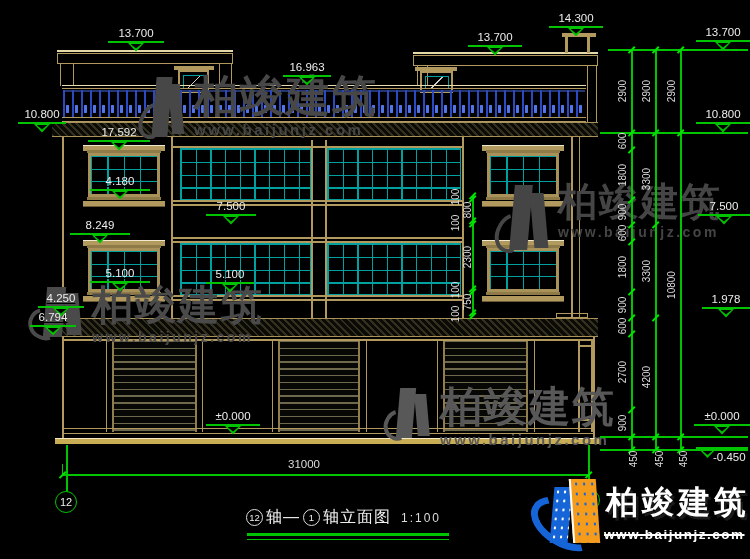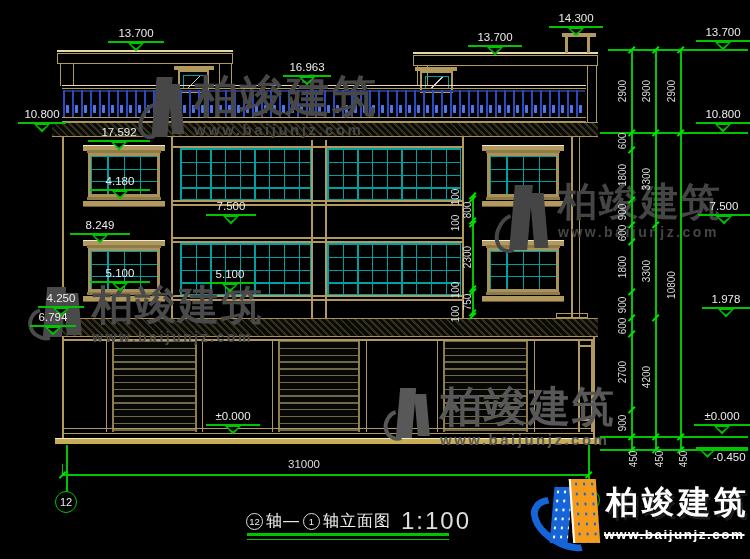--- a/index.html
+++ b/index.html
@@ -30,21 +30,21 @@
   .fw .cor2{position:absolute;left:4px;top:5px;right:4px;height:3px;background:#8f7b48;}
   .fw .pane{position:absolute;left:5px;top:8px;right:5px;bottom:10px;border:3px solid #a8925a;box-sizing:border-box;
       background-image:repeating-linear-gradient(90deg,#00a0a0 0 1.2px,transparent 1.2px 16.4px),
                        repeating-linear-gradient(180deg,#00a0a0 0 1.2px,transparent 1.2px 12.6px);}
   .fw .sill1{position:absolute;left:4px;bottom:7px;right:4px;height:3px;background:#8f7b48;}
   .fw .sill2{position:absolute;left:0;bottom:0;right:0;height:5px;background:#b29a5e;border-bottom:1.2px solid #6a5a36;}
   .tick{position:absolute;width:9px;height:1.6px;background:#00e400;transform:rotate(-45deg);z-index:6;}
   .dimv{position:absolute;width:44px;height:12px;line-height:12px;text-align:center;color:#dcdcdc;
         font-size:10px;transform:rotate(-90deg);z-index:6;white-space:nowrap;}
   .dth{position:absolute;color:#dcdcdc;font-size:11.5px;z-index:6;}
-  .elev{position:absolute;display:flex;flex-direction:column;align-items:center;z-index:6;}
+  .elev{position:absolute;display:flex;flex-direction:column;align-items:center;z-index:6;text-decoration:underline;}
   .et{color:#ececec;font-size:11.5px;line-height:13px;white-space:nowrap;}
   .el{width:100%;height:1.5px;background:#00c400;margin-top:1px;}
   .etr{position:relative;width:17px;height:9px;}
   .etr::before{content:"";position:absolute;inset:0;background:#00c400;clip-path:polygon(0 0,100% 0,50% 100%);}
   .etr::after{content:"";position:absolute;left:3px;right:3px;top:1.5px;bottom:3px;background:#000;clip-path:polygon(0 0,100% 0,50% 100%);}
   .axc{position:absolute;width:22px;height:22px;border:1.6px solid #00c400;border-radius:50%;color:#eee;
        font-size:11px;display:flex;align-items:center;justify-content:center;z-index:4;background:#000;box-sizing:border-box;}
   .wm{position:absolute;display:flex;gap:8px;z-index:4;font-weight:bold;}
   .wm .wtxt{line-height:1.02;letter-spacing:2px;white-space:nowrap;}
   .wm .wurl{letter-spacing:2.5px;white-space:nowrap;margin-top:2px;}
@@ -61,21 +61,21 @@
   .fb2{position:absolute;left:43px;top:2px;width:25px;height:64px;background:#f59c1d;transform:skewX(4deg);
        border-left:2px solid #fff;background-image:radial-gradient(circle 1.3px at 5px 5px,#1565d8 98%,transparent);background-size:8px 10px;}
   .fbrand{position:absolute;left:78px;top:4px;font-size:32px;font-weight:bold;color:#fff;letter-spacing:4px;
        text-shadow:2.5px 2.5px 0 #1a1a1a;white-space:nowrap;}
   .furl{position:absolute;left:76px;top:50px;font-size:13.5px;font-weight:bold;color:#fff;letter-spacing:1.5px;
        text-decoration:line-through;text-decoration-thickness:1.5px;white-space:nowrap;}
   .title{position:absolute;display:flex;align-items:center;gap:3px;z-index:6;color:#eee;}
   .tb{width:15px;height:15px;border:1.2px solid #ddd;border-radius:50%;font-size:9.5px;display:flex;
       align-items:center;justify-content:center;flex:none;}
   .tt{font-size:16px;letter-spacing:1px;white-space:nowrap;}
-  .tsc{font-size:24px;margin-left:7px;color:#ddd;letter-spacing:2px;white-space:nowrap;}
+  .tsc{font-size:12px;margin-left:7px;color:#ddd;letter-spacing:2px;white-space:nowrap;}
 </style>
 </head>
 <body>
 
 <div id="stage">
 
   <div class="tl" style="left:57px;top:50px;width:176px;height:1.5px"></div>
   <div class="ol" style="left:57px;top:53px;width:176px;height:11px"></div>
   <div class="col" style="left:60px;top:64px;width:14px;height:22px"></div>
   <div class="col" style="left:219px;top:64px;width:13px;height:22px"></div>

